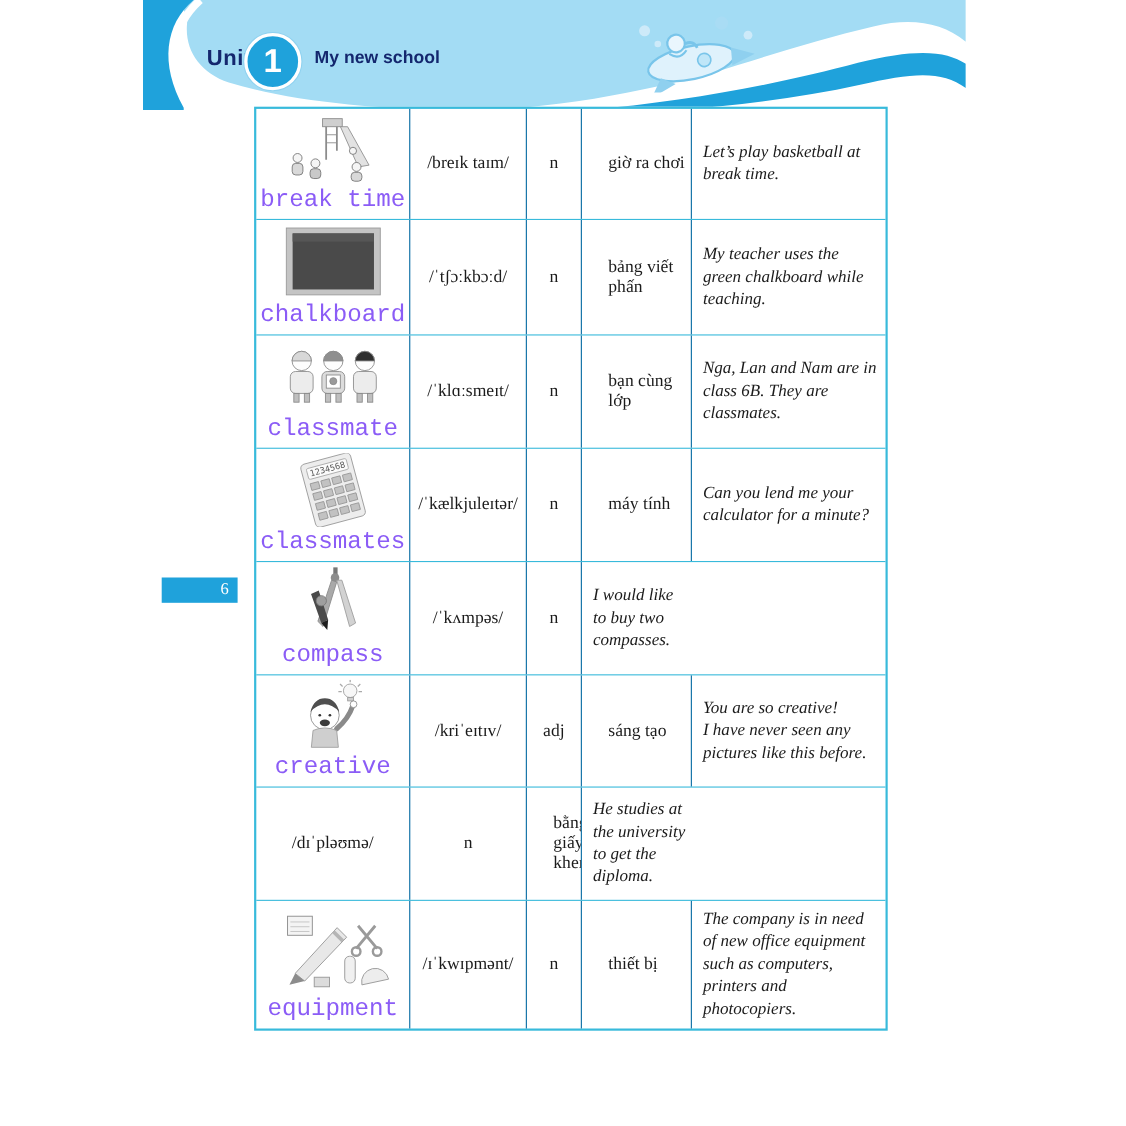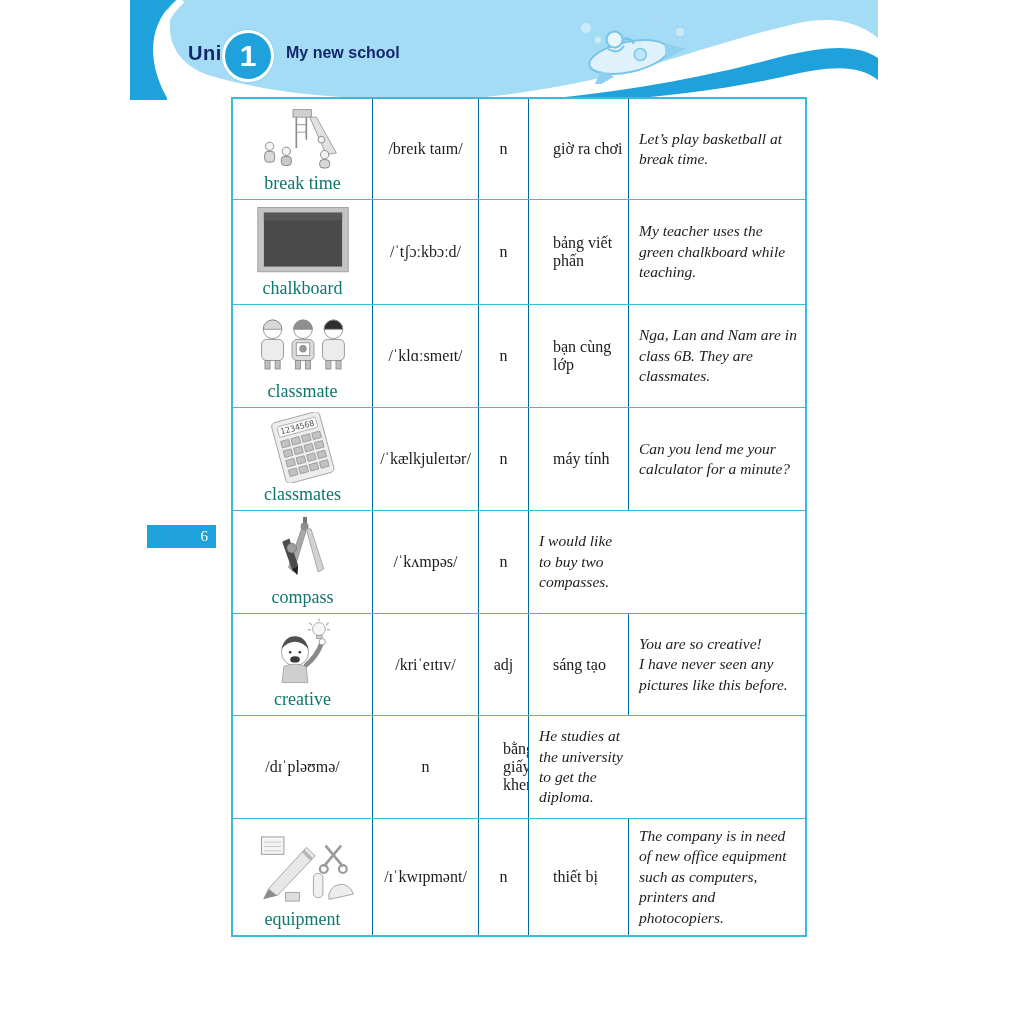--- a/index.html
+++ b/index.html
@@ -34,21 +34,21 @@
   .t-row:nth-child(3){height:103px}
   .t-row:nth-child(4){height:103px}
   .t-row:nth-child(5){height:103px}
   .t-row:nth-child(6){height:102px}
   .t-row:nth-child(7){height:103px}
   .t-row:nth-child(8){height:116px}
   .cell{border-right:1px solid #0369a1;display:flex;align-items:center;justify-content:center;
         box-sizing:border-box;color:#1b1b1b;overflow:hidden;}
   .cell:last-child{border-right:none;}
   .cell.img{flex-direction:column;justify-content:flex-end;padding:4px 2px 5px 2px;gap:1px;}
-  .word{font-family:Liberation Serif, serif;font-size:18px;color:#0f766e;}
+  .word{font-family:Liberation Mono, monospace;font-size:22px;color:#8b5cf6;}
   .pron{font-family:"Liberation Serif","DejaVu Serif",serif;font-size:16px;text-align:center;padding:0 2px;}
   .pos{font-family:"Liberation Serif",serif;font-size:16px;}
   .meaning{font-family:"Liberation Serif",serif;font-size:16px;justify-content:flex-start;
            text-align:left;padding:4px 4px 4px 7px;margin-left:17px;}
   .example{font-family:Liberation Serif, serif;font-style:italic;font-size:15.5px;line-height:1.32;
            justify-content:flex-start;text-align:left;padding:6px 6px 6px 10px;white-space:pre-line;}
 </style>
 </head>
 <body>
 

